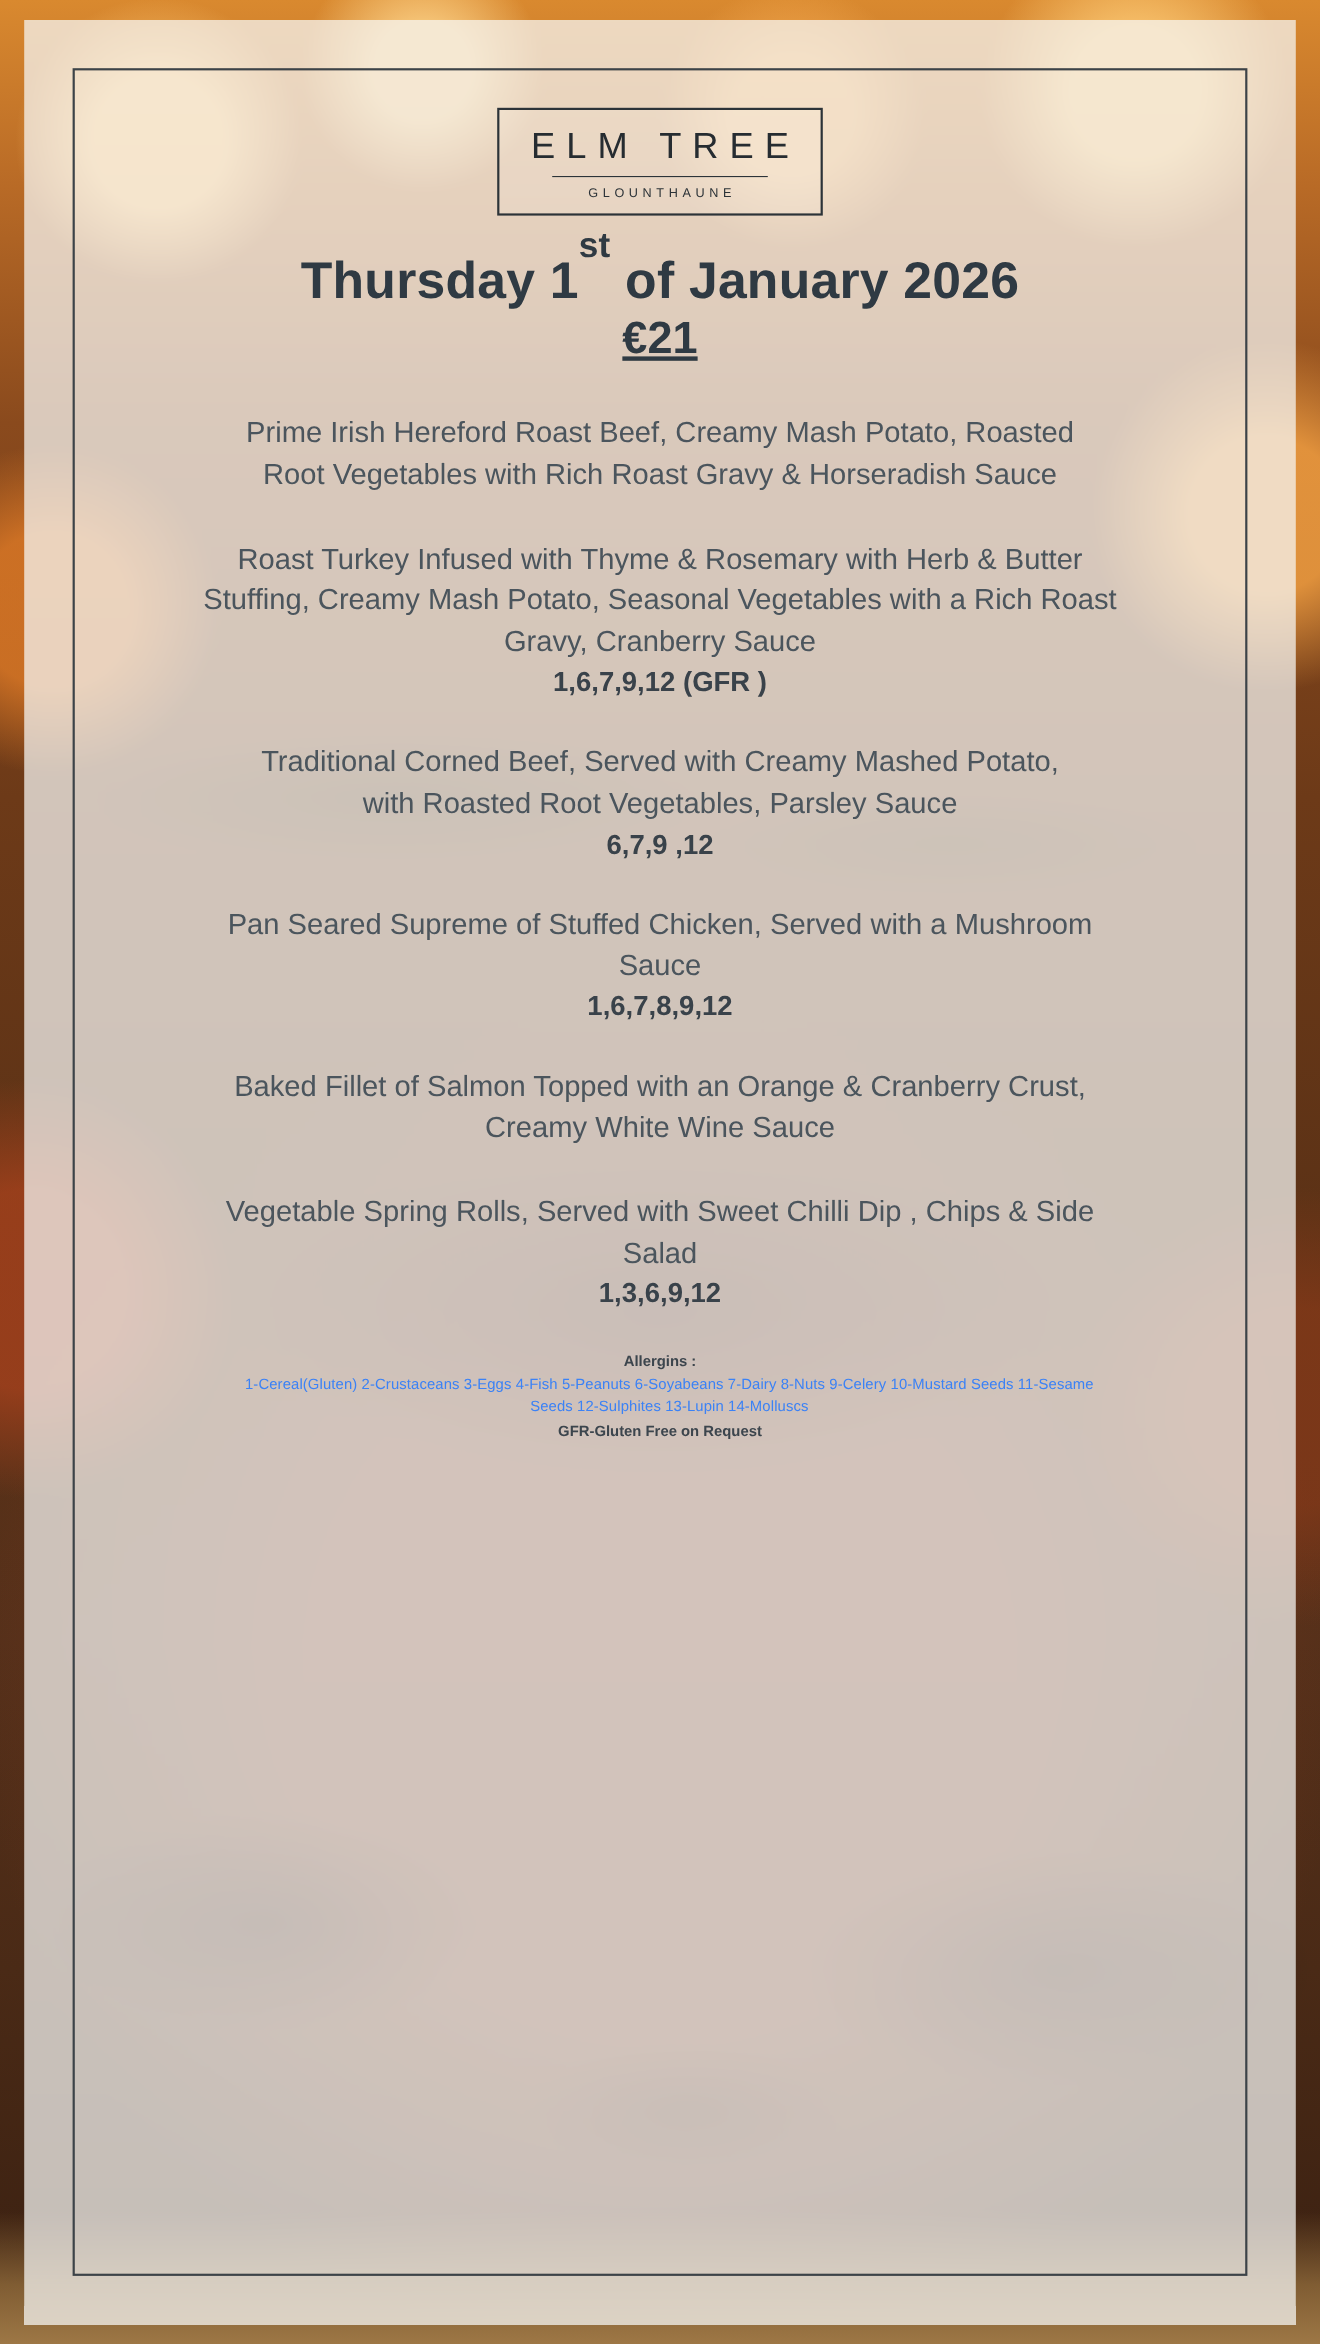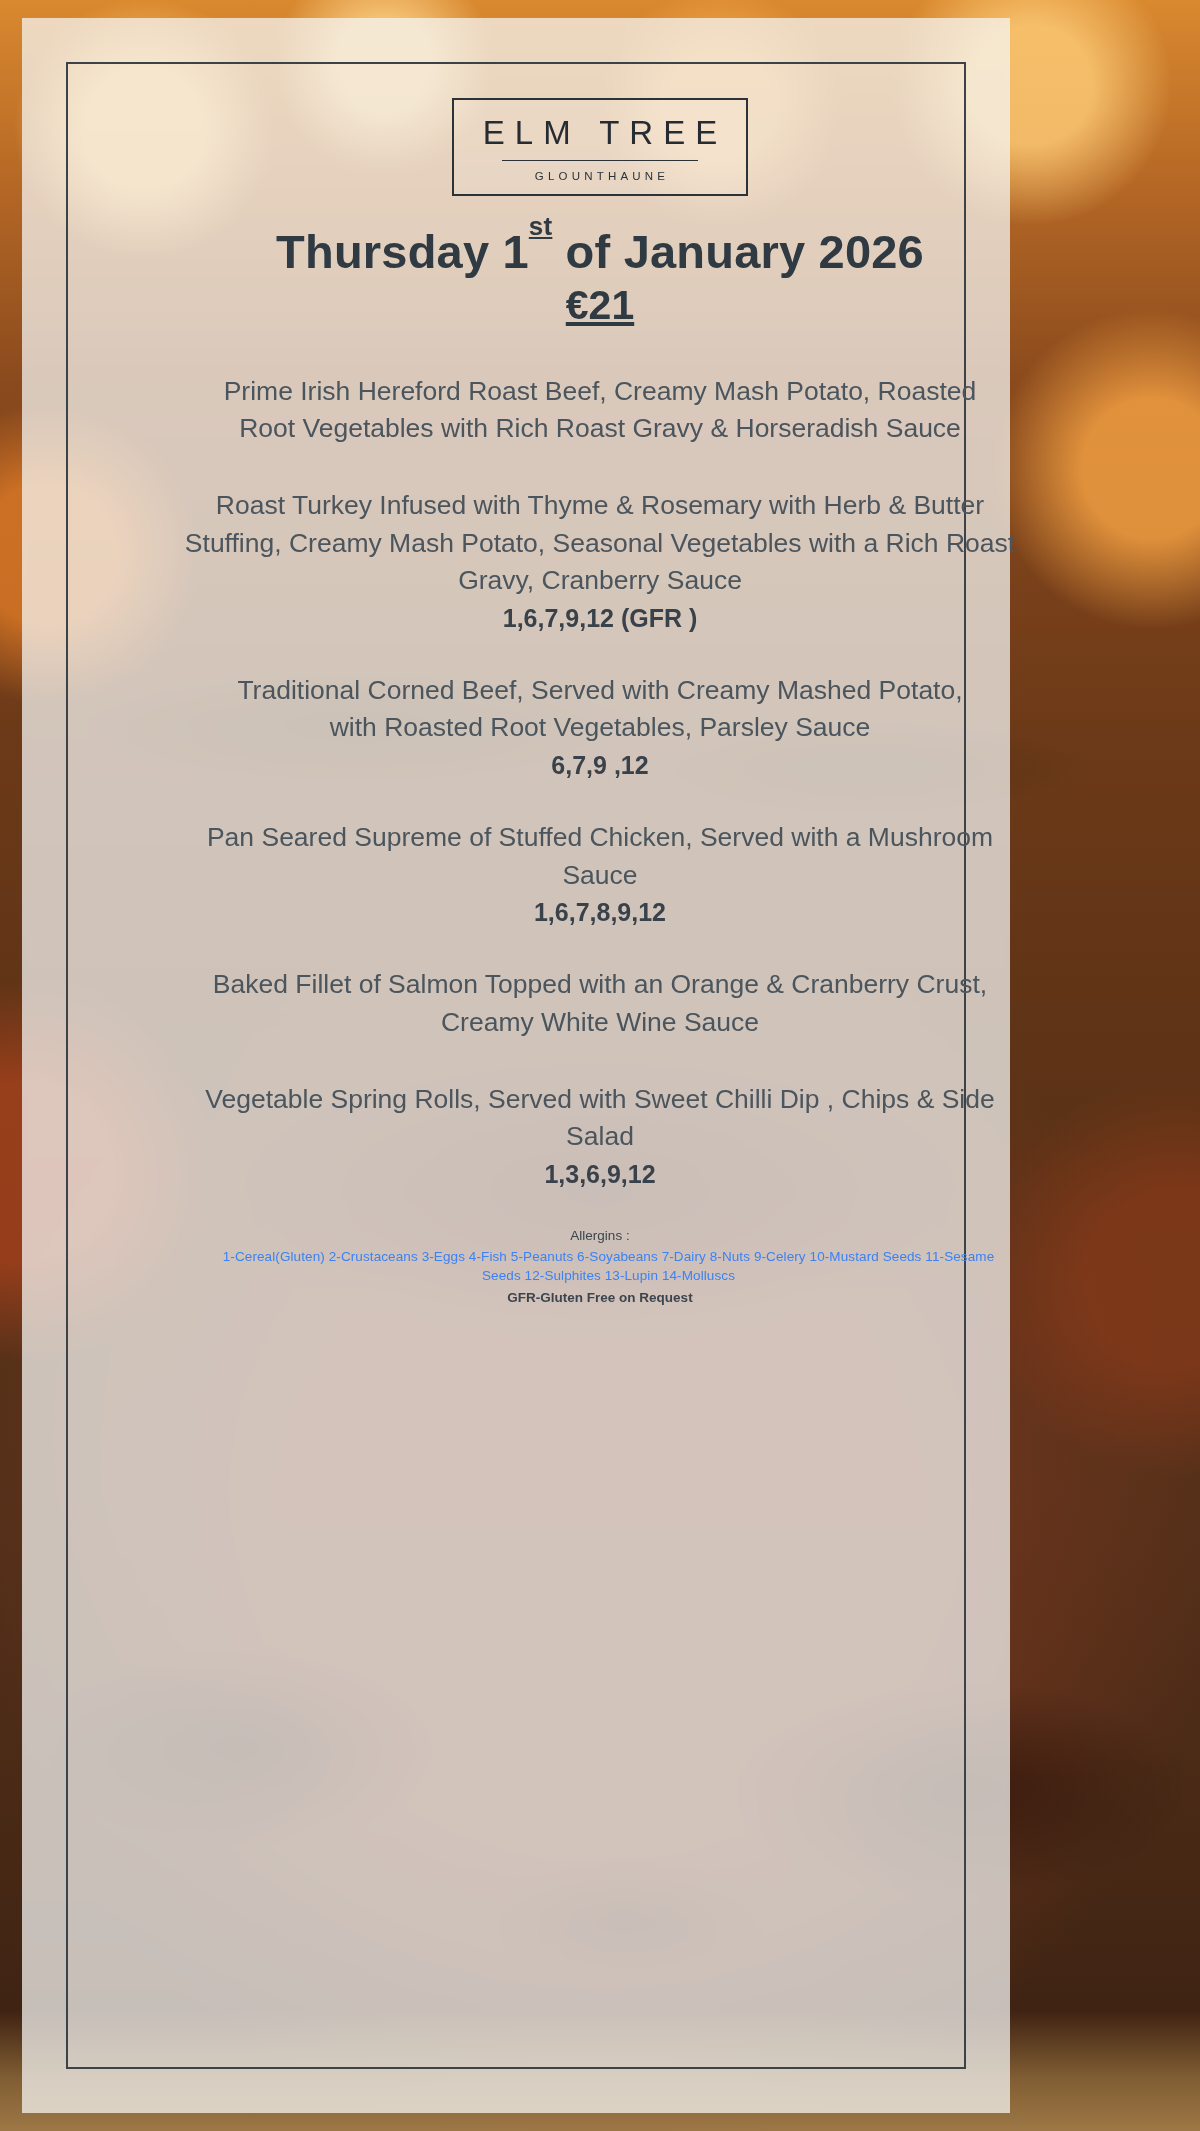--- a/index.html
+++ b/index.html
@@ -63,21 +63,21 @@
     left: 0; right: 0; bottom: 0;
     height: 120px;
     background: linear-gradient(180deg, rgba(120,86,48,0) 0%, rgba(150,112,62,0.75) 55%, rgba(163,124,72,0.95) 100%);
   }
 
   
   .card {
     position: absolute;
     left: 22px;
     top: 18px;
-    width: 988px;
+    width: 1156px;
     height: 2095px;
     background: rgba(246,245,243,0.74);
     backdrop-filter: blur(2px);
   }
   .card-inner-border {
     position: absolute;
     left: 44px;
     top: 44px;
     right: 44px;
     bottom: 44px;
@@ -127,24 +127,23 @@
   
   .title {
     margin-top: 30px;
     font-size: 47px;
     font-weight: 700;
     color: #2f3a43;
     letter-spacing: 0.2px;
     line-height: 1.1;
   }
   .title sup {
-    font-size: 26px;
+    font-size: 32px;
     top: -0.62em;
     position: relative;
-    text-decoration: underline;
   }
   .price {
     margin-top: 4px;
     font-size: 41px;
     font-weight: 700;
     color: #2f3a43;
     text-decoration: underline;
   }
 
   
@@ -176,21 +175,21 @@
   .w5 { padding: 0 100px; }
   .w6 { padding: 0 86px; }
 
   
   .footer {
     margin-top: 14px;
     padding: 0 100px;
   }
   .footer-title {
     font-size: 13.5px;
-    font-weight: 400;
+    font-weight: 700;
     color: #3c454d;
     margin-bottom: 4px;
   }
   .footer-list {
     font-size: 13.5px;
     line-height: 1.45;
     color: #3b82f6;
     letter-spacing: 0.1px;
     margin-left: 17px;
   }

